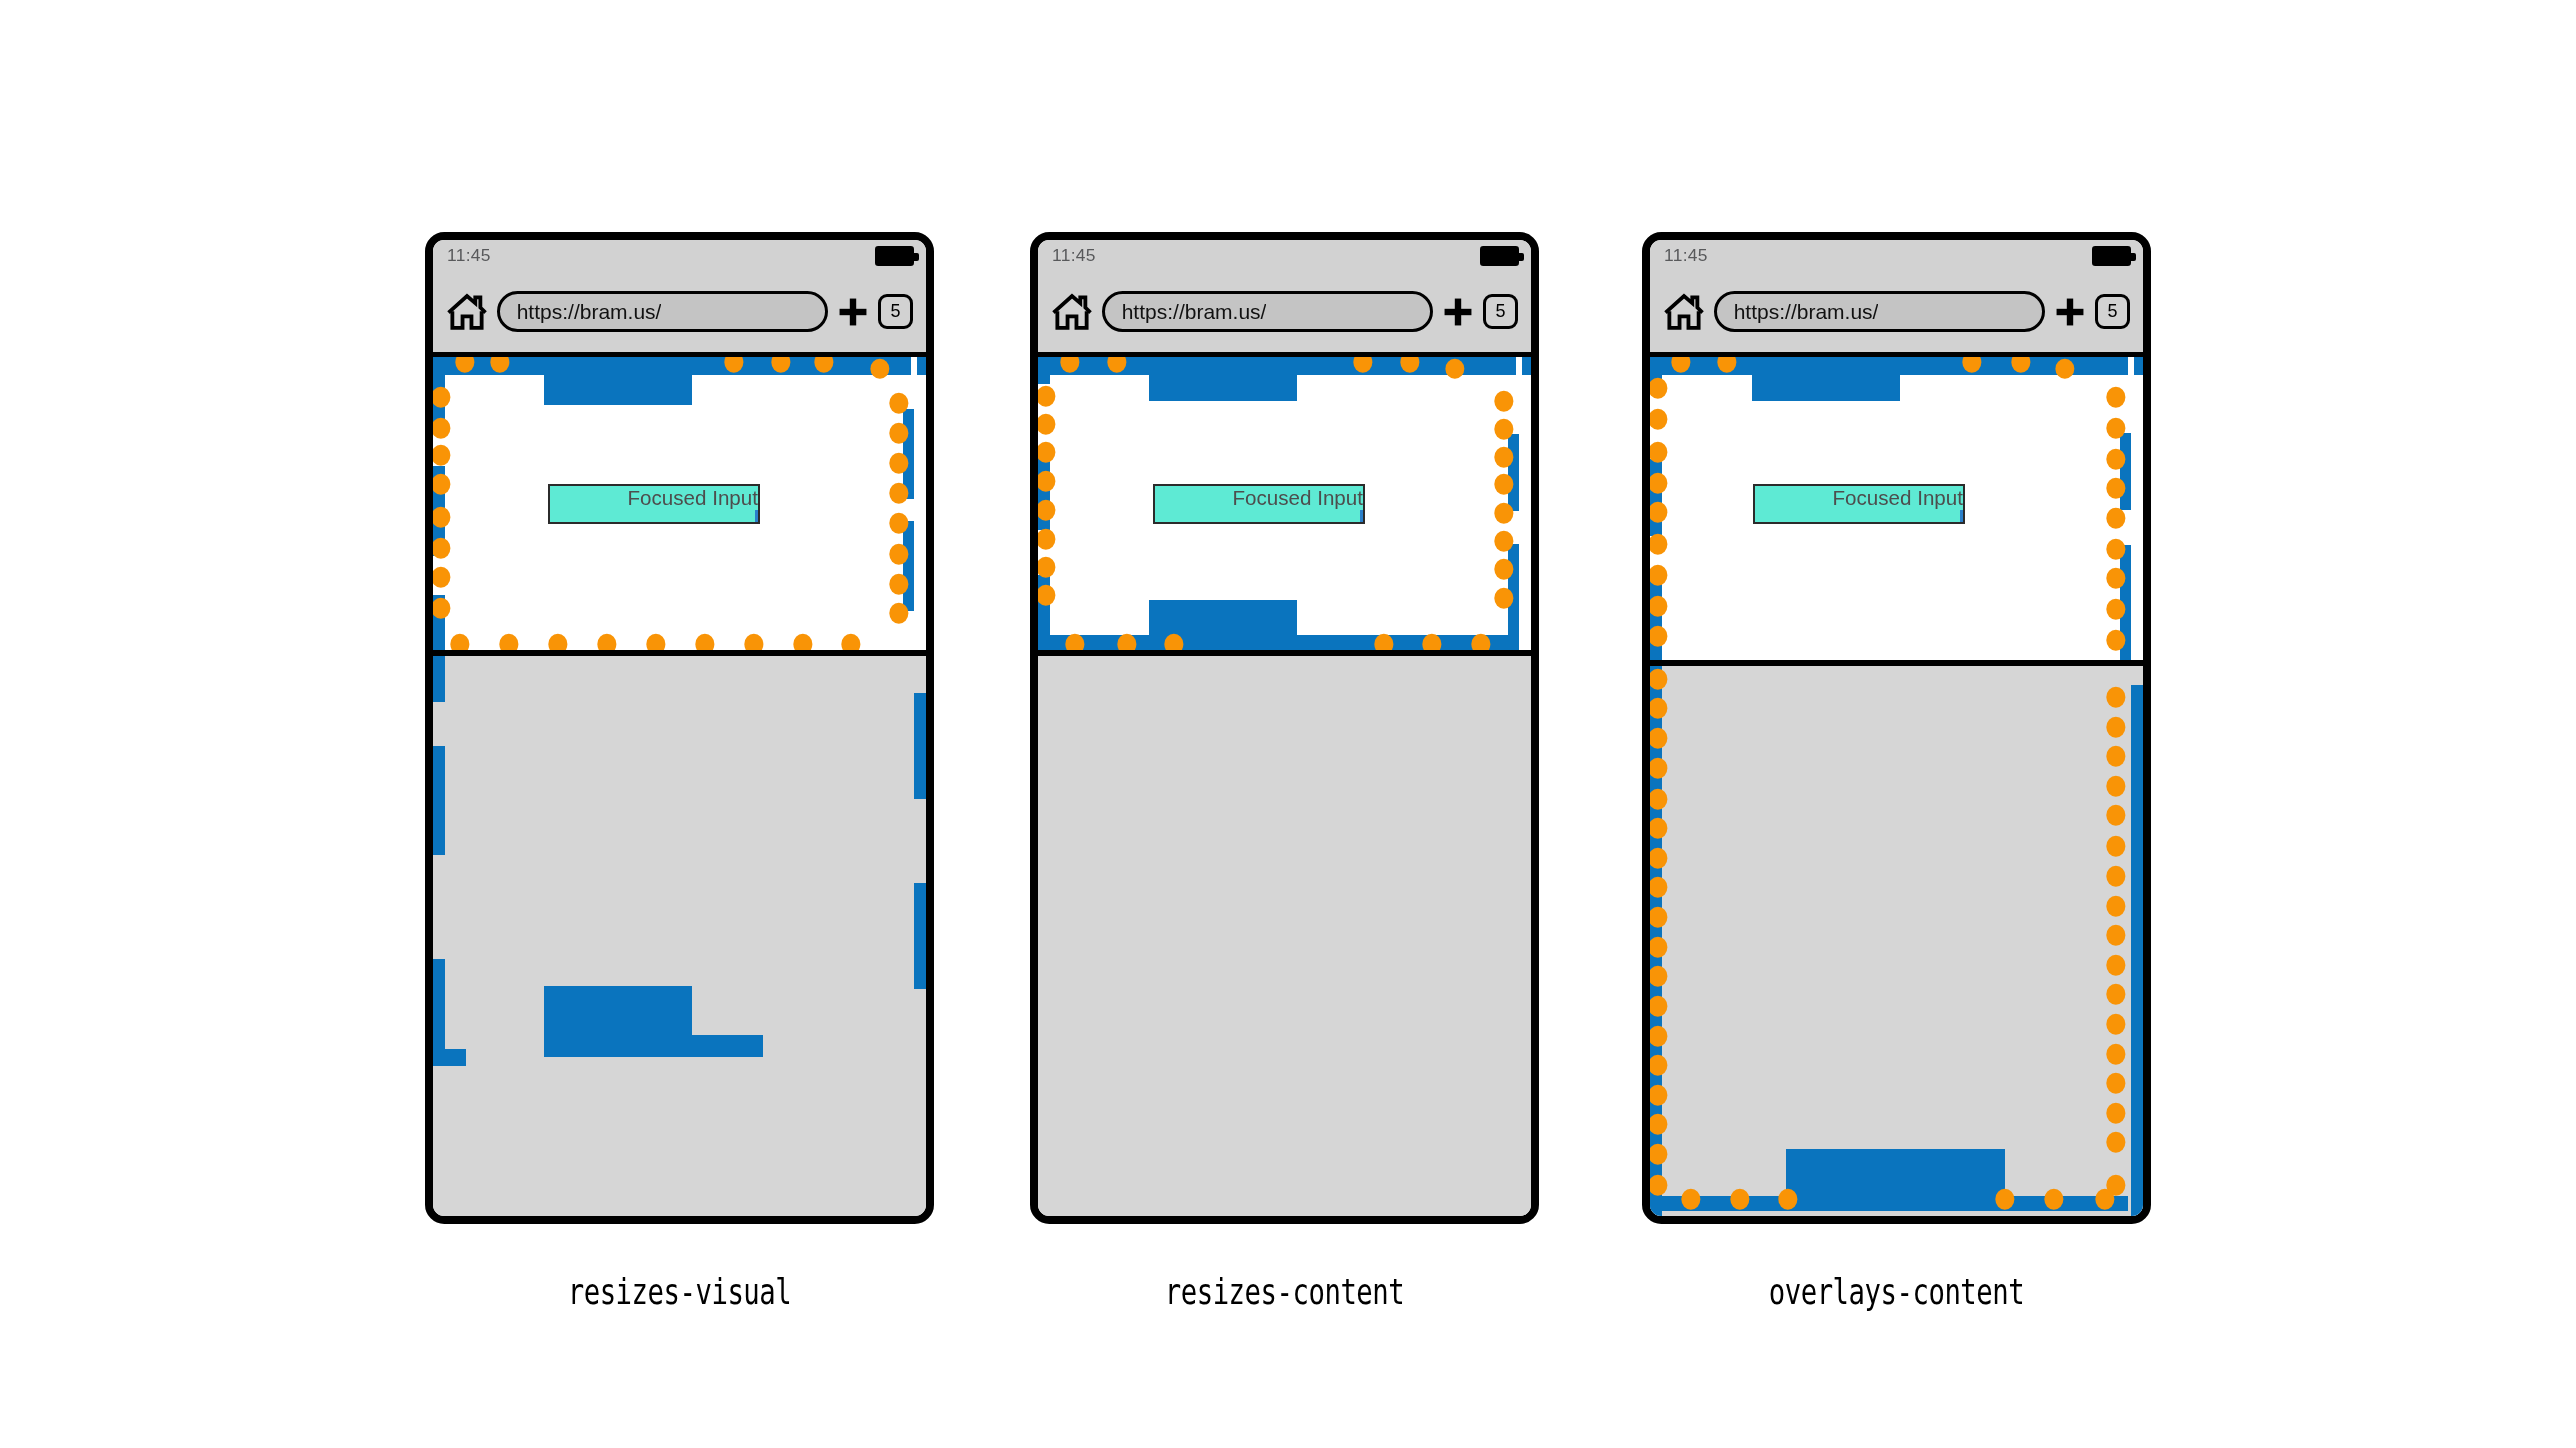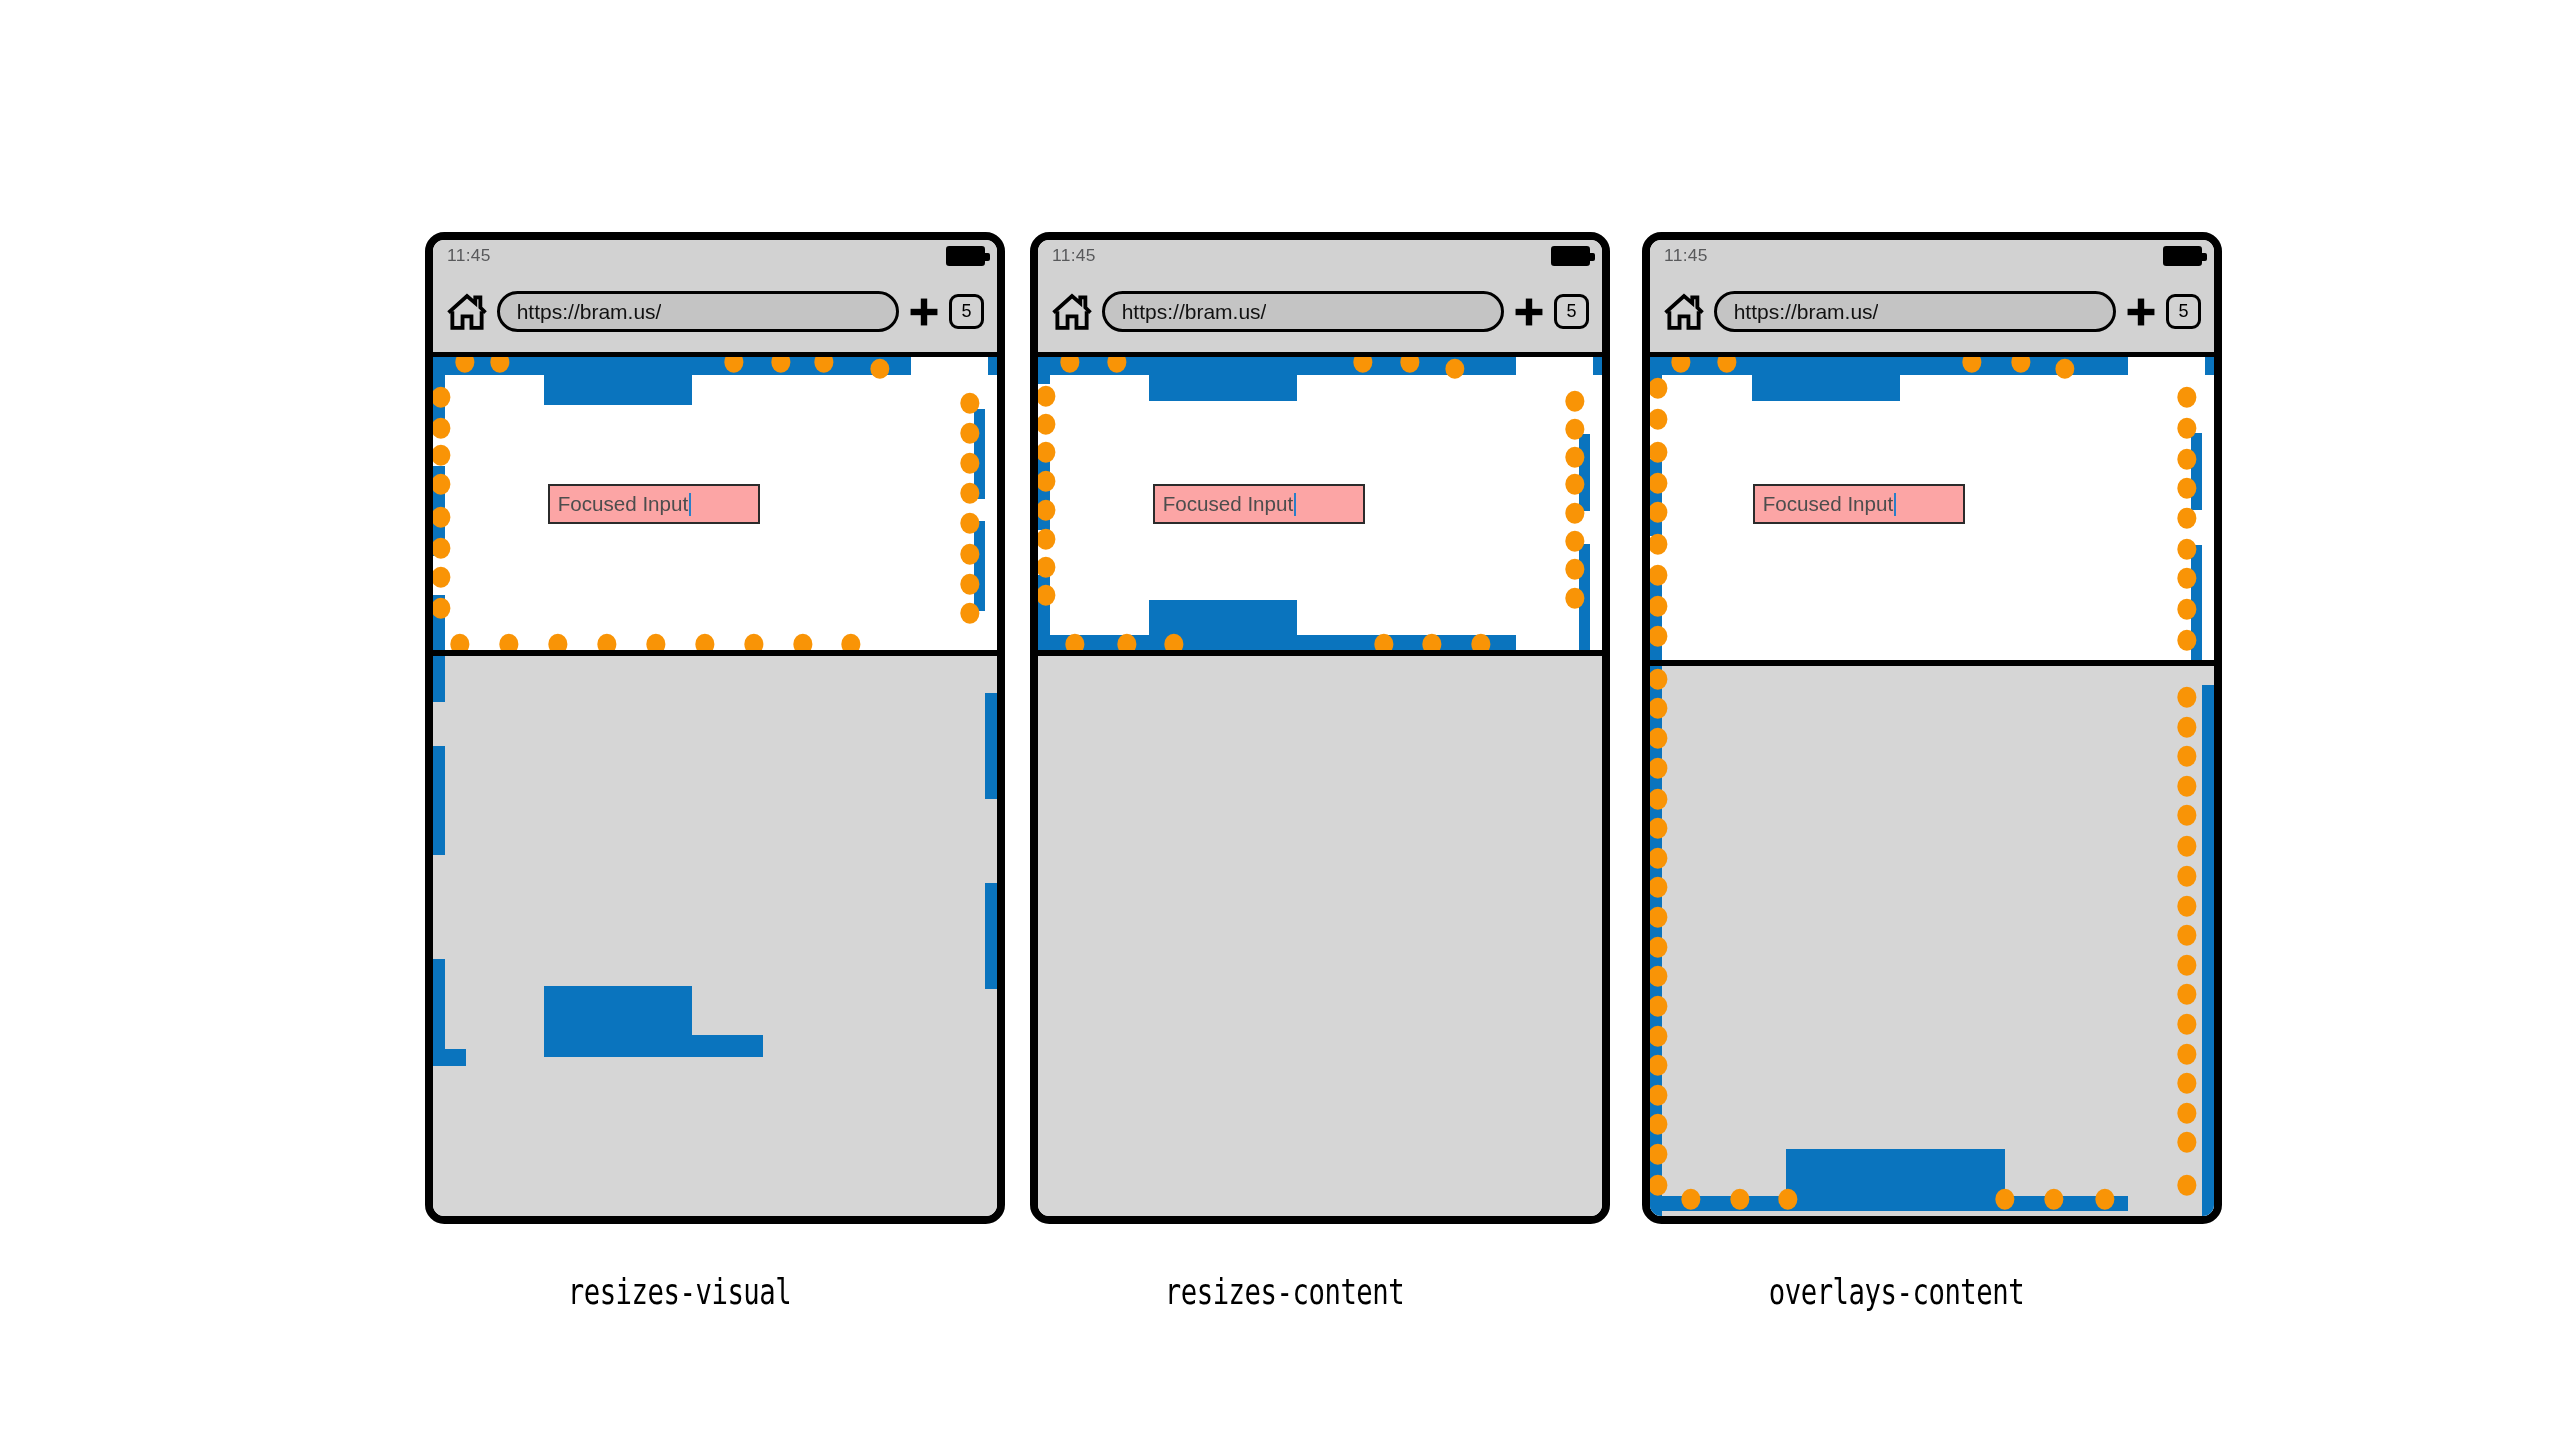--- a/index.html
+++ b/index.html
@@ -8,21 +8,21 @@
     background:#ffffff;
     font-family:"Liberation Sans", sans-serif;
     overflow:hidden;
     position:relative;
   }
   #stage{position:absolute;inset:0;}
 
   
   .phone{
     position:absolute;
-    width:580px;height:992px;
+    width:509px;height:992px;
     border:8.4px solid #000000;
     border-radius:19.3px;
     background:#ffffff;
     box-sizing:border-box;
     overflow:hidden;
   }
   .phone.p1{left:425px;top:232px;}
   .phone.p2{left:1030px;top:232px;}
   .phone.p3{left:1642px;top:232px;}
 
@@ -97,23 +97,23 @@
     background:#f99406;
     border-radius:50%;
     transform:translate(-50%,-50%);
   }
 
   
   .focused-input{
     position:absolute;
     width:212px;height:40px;
     border:2.6px solid #2b2b2b;
-    background:#fca5a5;
-    box-sizing:border-box;
-    display:flex;align-items:center;
+    background:#5eead4;
+    box-sizing:border-box;
+    display:flex;align-items:flex-end;flex-direction:column;
   }
   .fi-text{
     margin-left:7.7px;font-size:20.6px;color:#4d4d4d;white-space:nowrap;
   }
   .caret{
     width:2.6px;height:23px;background:#2a7fc9;margin-left:0.6px;display:inline-block;
   }
 
   
   .caption{

